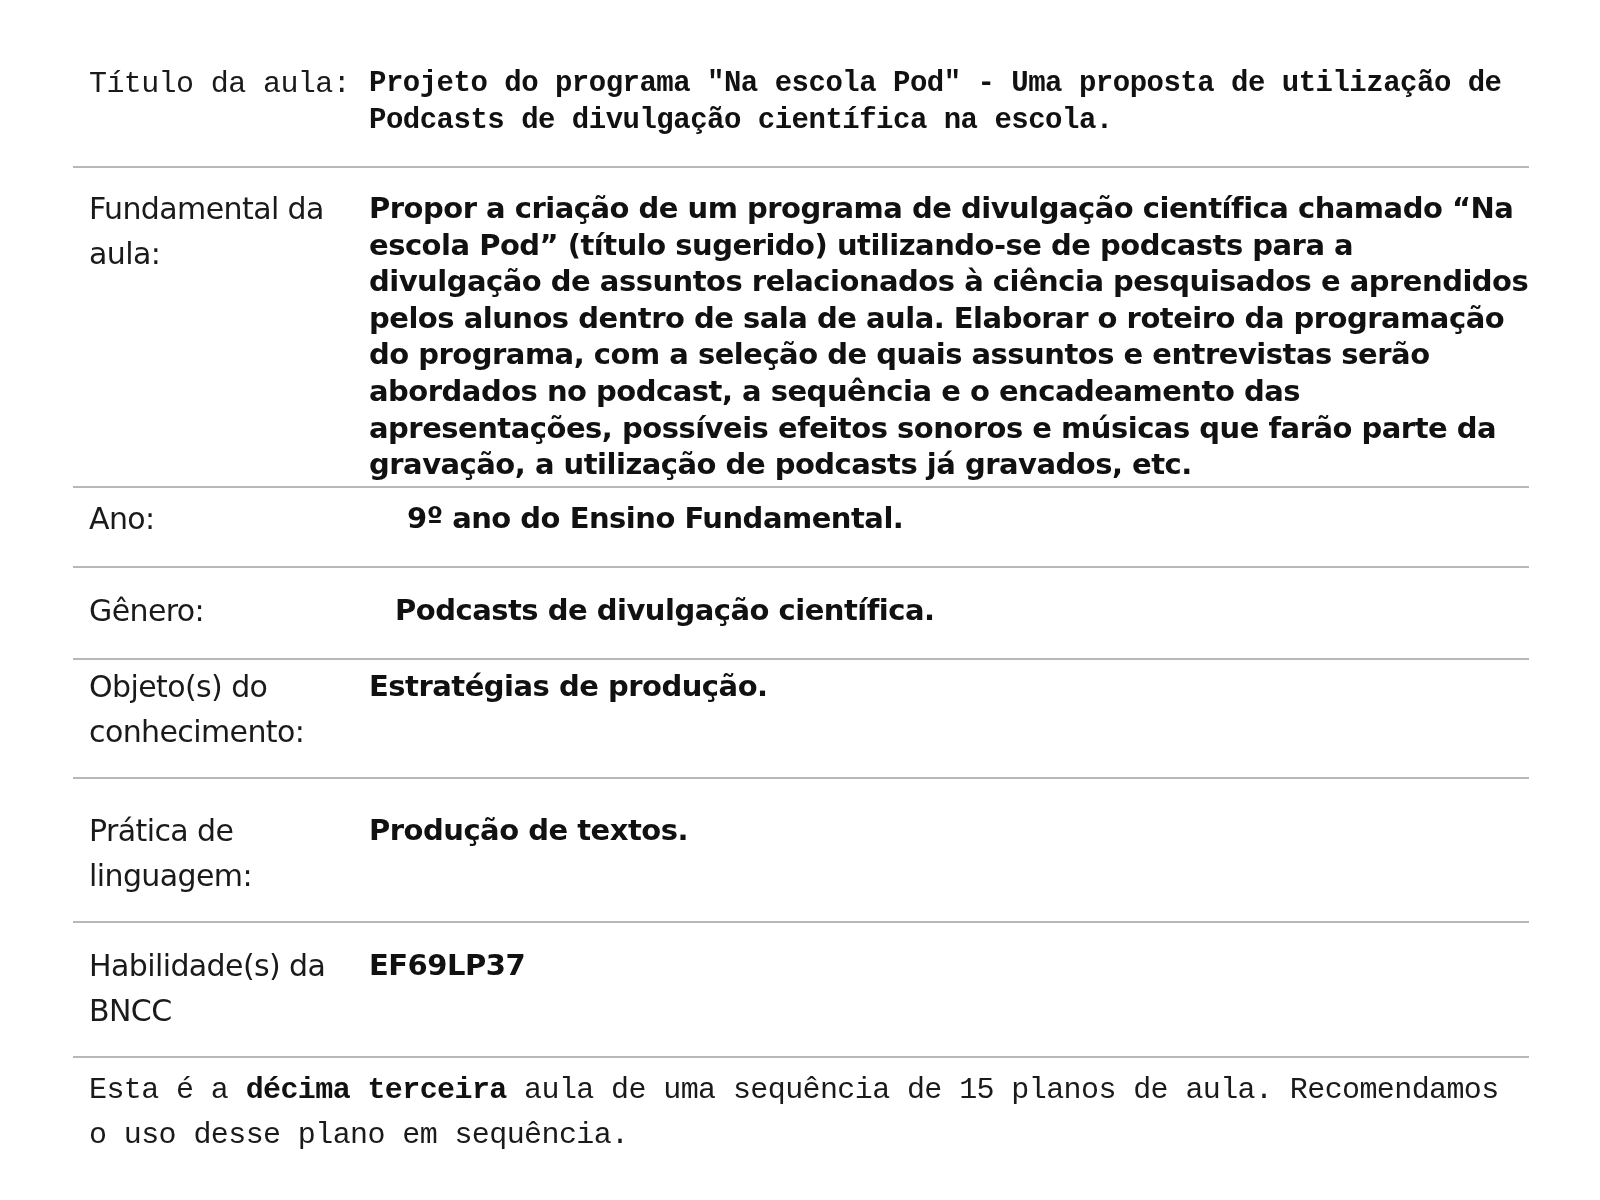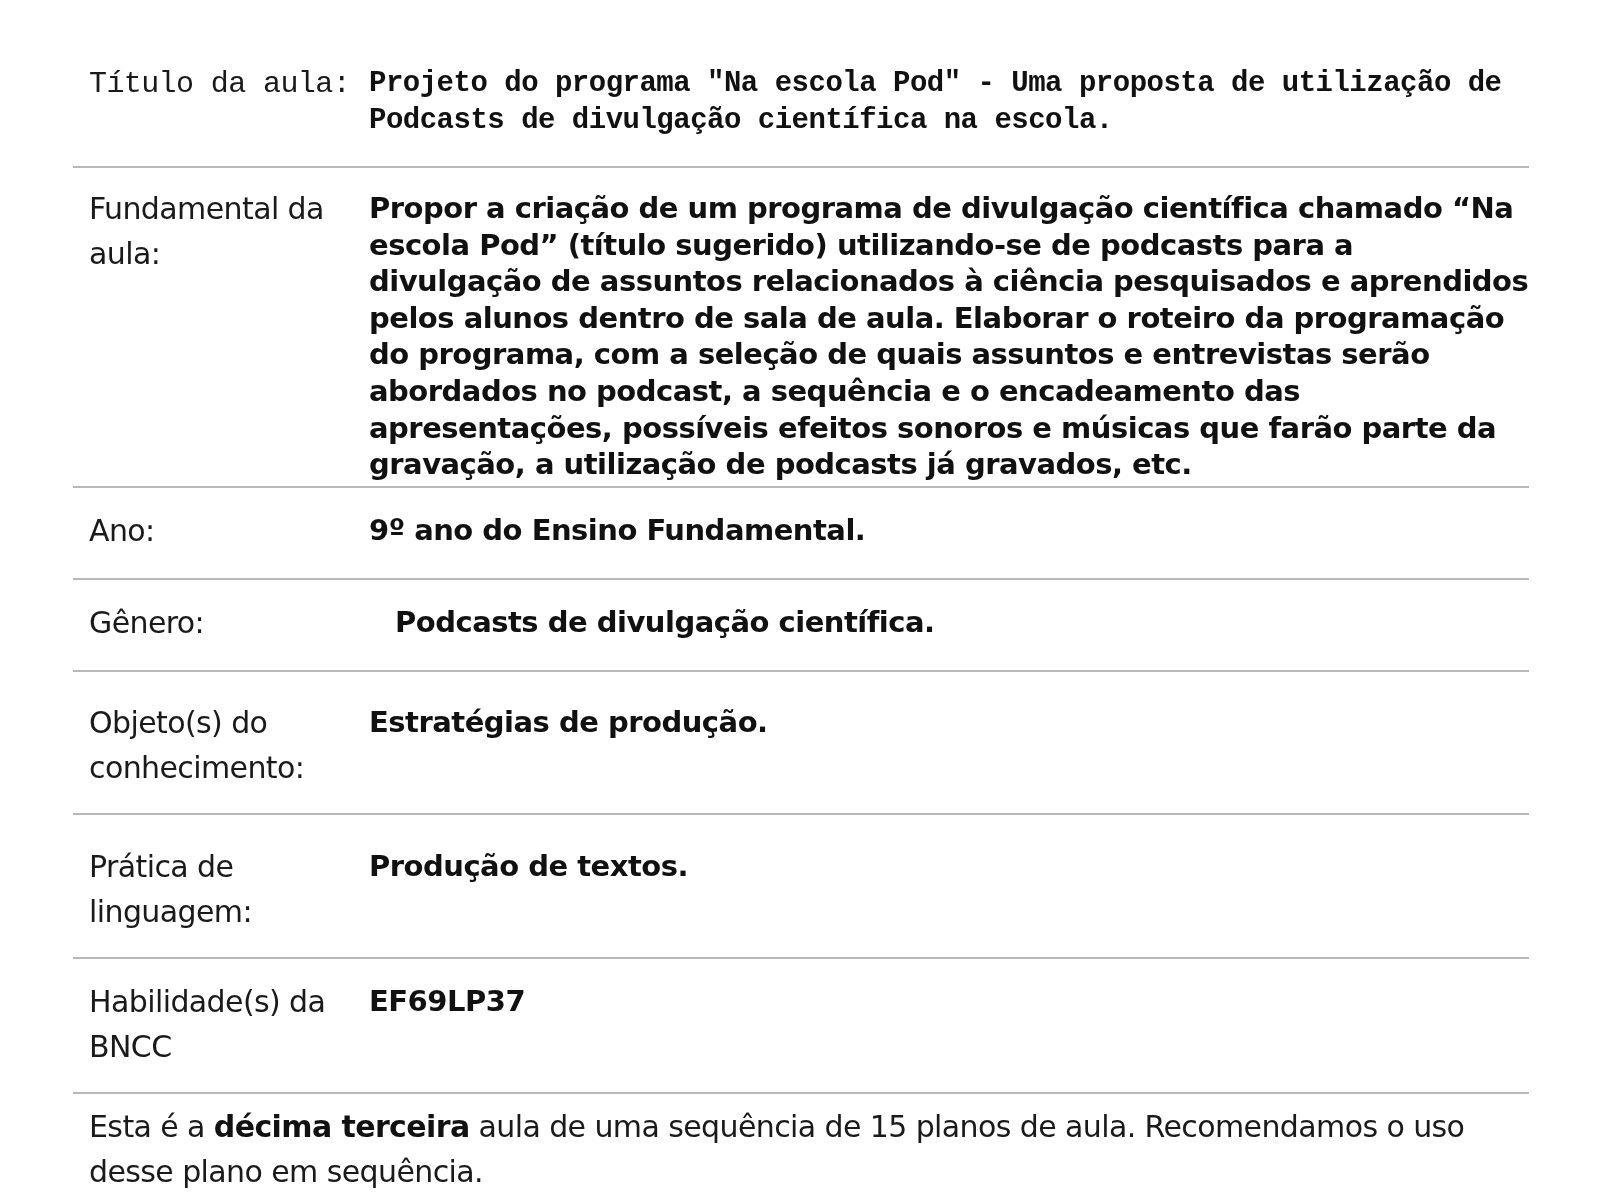--- a/index.html
+++ b/index.html
@@ -41,34 +41,35 @@
       font-size: 29px;
       line-height: 36.6px;
       font-weight: bold;
       letter-spacing: -0.5px;
       color: #111111;
       padding-top: 4px;
     }
     .row-titulo { height: 104px; padding-top: 14px; box-sizing: content-box; font-family: Liberation Mono, monospace; }
     .row-titulo .label { padding-top: 0px; }
     .row-finalidade { padding-top: 18px; height: 300px; }
-    .row-ano { padding-top: 20px; height: 70px; }
+    .row-ano { padding-top: 8px; height: 70px; gap: 38px; }
     .row-genero { padding-top: 20px; height: 70px; gap: 26px; }
-    .row-objeto { padding-top: 28px; height: 113px; }
+    .row-objeto { padding-top: 4px; height: 113px; }
     .row-pratica { padding-top: 20px; height: 113px; margin-top: 9px; }
     .row-habilidade { padding-top: 20px; height: 113px; }
     .row-ano .value, .row-genero .value, .row-objeto .value,
     .row-pratica .value, .row-habilidade .value { padding-top: 4px; }
     .footer-note {
       padding-left: 16px;
       padding-top: 10px;
       font-size: 30px;
       line-height: 45px;
       letter-spacing: -0.6px;
       color: #1a1a1a;
+      font-family: Liberation Mono, monospace;
     }
     .footer-note b { font-weight: bold; color: #111111; }
   </style>
 </head>
 <body>
 
 <div class="sheet">
 
   <div class="row row-titulo">
     <div class="label">Título da aula:</div>

